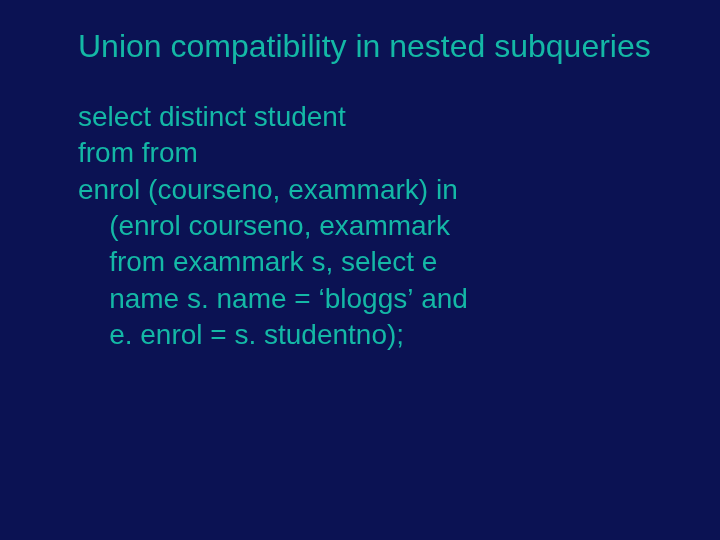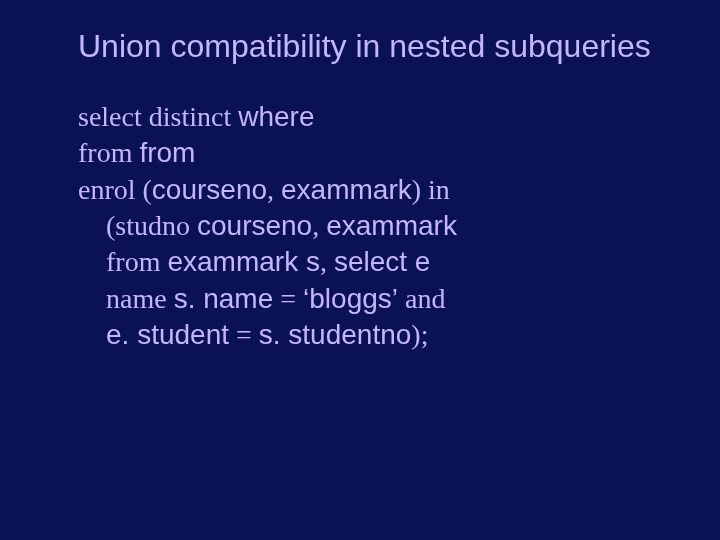--- a/index.html
+++ b/index.html
@@ -8,44 +8,44 @@
     width: 720px;
     height: 540px;
     background: #0b1253;
     overflow: hidden;
   }
   .slide {
     width: 720px;
     height: 540px;
     box-sizing: border-box;
     padding: 28px 48px 0 78px;
-    color: #c4b5fd;
+    color: #14b8a6;
     font-family: Arial, Helvetica, sans-serif;
   }
   .title {
     font-size: 32px;
     line-height: 1.15;
     margin: 0 0 34px 0;
     font-weight: 400;
   }
   .body {
     font-size: 28px;
     line-height: 1.3;
     white-space: pre;
     font-variant-ligatures: none;
   }
-  .mono { font-family: Liberation Serif, serif; }
+  .mono { font-family: Liberation Sans, sans-serif; }
   .sans { font-family: Arial, Helvetica, sans-serif; }
 </style>
 </head>
 <body>
 
 <div class="slide">
   <h1 class="title">Union compatibility in nested subqueries</h1>
 
-  <div class="body"><span class="mono">select distinct </span><span class="sans">where</span>
+  <div class="body"><span class="mono">select distinct </span><span class="sans">student</span>
 <span class="mono">from </span><span class="sans">from</span>
 <span class="mono">enrol (</span><span class="sans">courseno</span><span class="mono">, </span><span class="sans">exammark</span><span class="mono">) in</span>
-<span class="mono">    </span><span class="mono">(studno </span><span class="sans">courseno</span><span class="mono">, </span><span class="sans">exammark</span>
+<span class="mono">    </span><span class="mono">(enrol </span><span class="sans">courseno</span><span class="mono">, </span><span class="sans">exammark</span>
 <span class="mono">    </span><span class="mono">from </span><span class="sans">exammark s</span><span class="mono">, </span><span class="sans">select e</span>
 <span class="mono">    </span><span class="mono">name </span><span class="sans">s. name</span><span class="mono"> = </span><span class="sans">‘bloggs’</span><span class="mono"> and</span>
-<span class="mono">    </span><span class="sans">e. student</span><span class="mono"> = </span><span class="sans">s. studentno</span><span class="mono">);</span></div>
+<span class="mono">    </span><span class="sans">e. enrol</span><span class="mono"> = </span><span class="sans">s. studentno</span><span class="mono">);</span></div>
 </div>
 
 </body></html>

